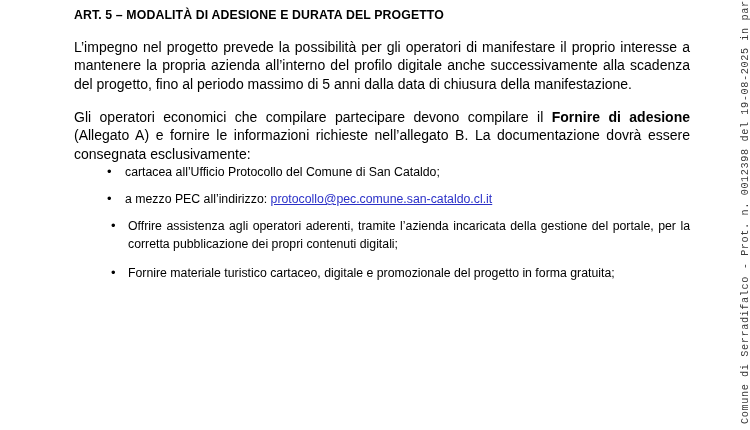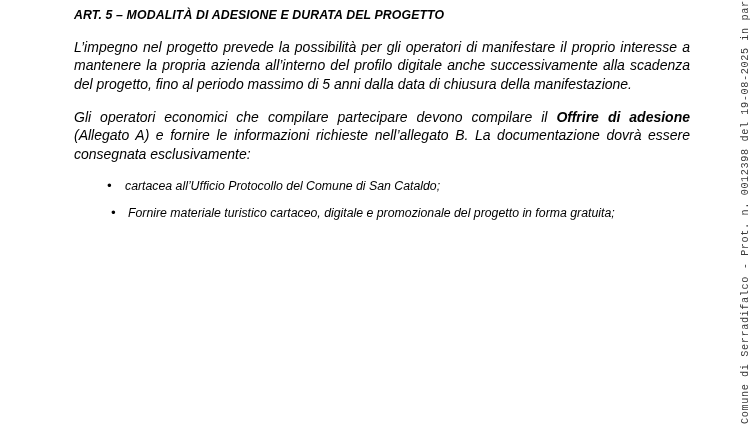--- a/index.html
+++ b/index.html
@@ -17,21 +17,20 @@
     -webkit-font-smoothing: antialiased;
   }
 
   
   .page {
     position: absolute;
     left: 74px;
     top: 0;
     width: 616px;
     height: 430px;
-    font-style: italic;
   }
 
   .heading {
     font-size: 12.3px;
     font-weight: bold;
     letter-spacing: 0.01em;
     line-height: 1.2;
   }
 
   .para {
@@ -62,21 +61,20 @@
     content: "\2022";
     position: absolute;
     font-size: 13px;
     line-height: 18.6px;
   }
 
   
   ul.list-consegna > li {
     padding-left: 51px;
     margin-bottom: 8px;
-    margin-top: 14px;
   }
   ul.list-consegna > li::before {
     left: 33px;
   }
 
   
   ul.list-impegni > li {
     padding-left: 54px;
     margin-bottom: 10px;
   }
@@ -132,30 +130,32 @@
 </style>
 </head>
 <body>
 
 <div class="page">
 
   <div class="heading s-art5">ART. 5 – MODALITÀ DI ADESIONE E DURATA DEL PROGETTO</div>
 
   <div class="para s-p1">L’impegno nel progetto prevede la possibilità per gli operatori di manifestare il proprio interesse a mantenere la propria azienda all’interno del profilo digitale anche successivamente alla scadenza del progetto, fino al periodo massimo di 5 anni dalla data di chiusura della manifestazione.</div>
 
-  <div class="para s-p2"><span>Gli operatori economici che compilare partecipare devono compilare il </span><span class="b">Offrire di adesione</span><span> (Allegato A) e fornire le informazioni richieste nell’allegato B. La documentazione dovrà essere consegnata esclusivamente:</span></div>
+  <div class="para s-p2"><span>Gli operatori economici che compilare partecipare devono compilare il </span><span class="b">Fornire di adesione</span><span> (Allegato A) e fornire le informazioni richieste nell’allegato B. La documentazione dovrà essere consegnata esclusivamente:</span></div>
 
   <ul class="blist list-consegna s-list1">
     <li><span>cartacea all’Ufficio Protocollo del Comune di San Cataldo;</span></li>
+    <li><span>a mezzo PEC all’indirizzo: </span><a class="maillink" href="#">protocollo@pec.comune.san-cataldo.cl.it</a></li>
   </ul>
 
 
 
 
   <ul class="blist list-impegni s-list2">
+    <li><span>Offrire assistenza agli operatori aderenti, tramite l’azienda incaricata della gestione del portale, per la corretta pubblicazione dei propri contenuti digitali;</span></li>
     <li><span>Fornire materiale turistico cartaceo, digitale e promozionale del progetto in forma gratuita;</span></li>
   </ul>
 
 </div>
 
 <div class="stamp">
   <div class="stamp-text">Comune di Serradifalco - Prot. n. 0012398 del 19-08-2025 in partenza</div>
 </div>
 
 </body></html>

